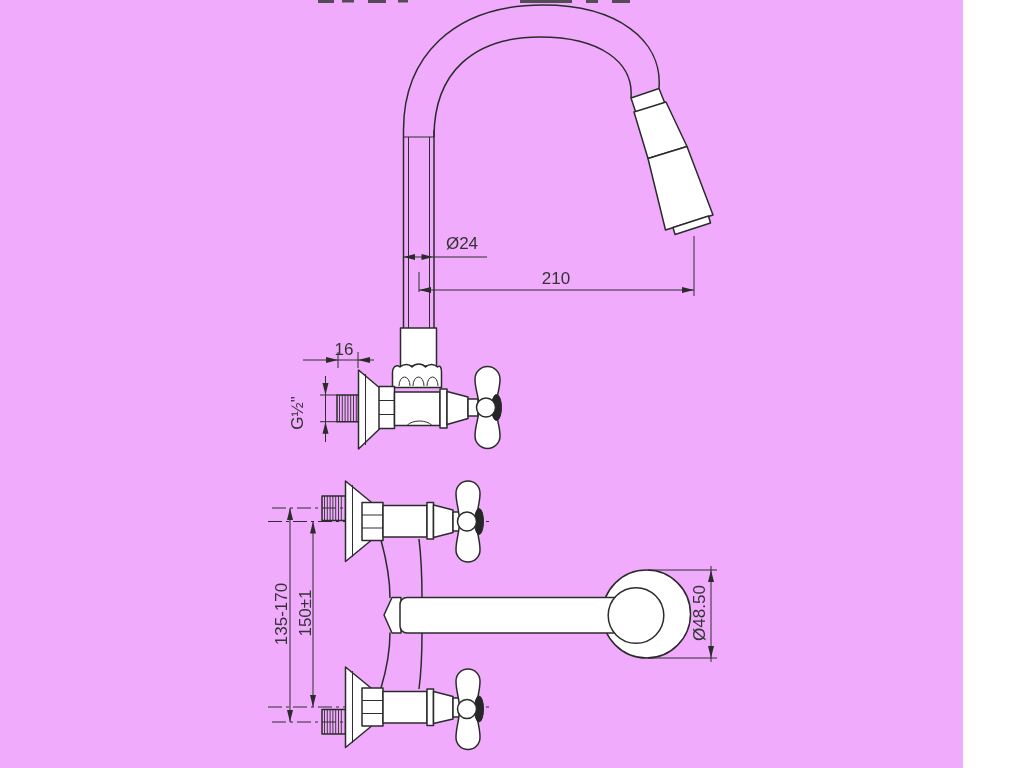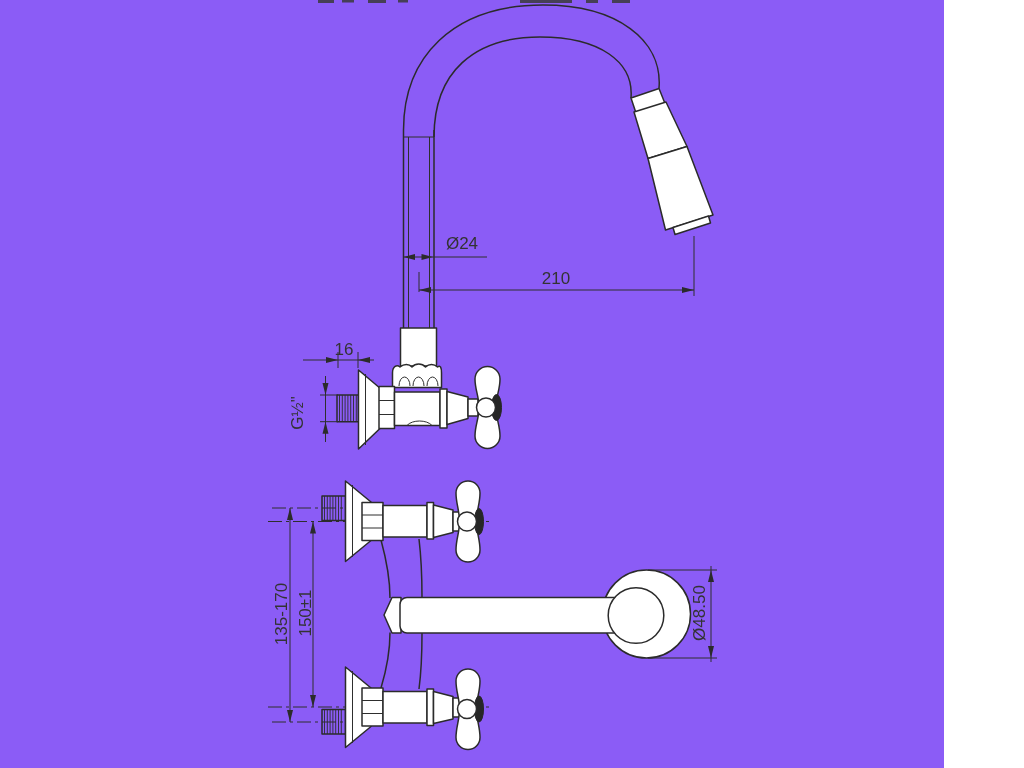--- a/index.html
+++ b/index.html
@@ -1,17 +1,17 @@
 <!DOCTYPE html>
 <html><head>
 <meta charset="utf-8">
 <style>
   html,body{margin:0;padding:0;}
   body{font-family:"Liberation Sans",sans-serif;}
-  .stage{position:relative;width:944px;height:768px;background:#8b5cf6;overflow:hidden;}
+  .stage{position:relative;width:944px;height:768px;background:#f0abfc;overflow:hidden;padding-left:19px;}
   svg{position:absolute;left:0;top:0;}
   .outline{fill:none;stroke:#2b2b2b;stroke-width:1.5;stroke-linejoin:round;}
   .outline-f{fill:#ffffff;stroke:#2b2b2b;stroke-width:1.5;stroke-linejoin:round;}
   .thin{fill:none;stroke:#2e2e2e;stroke-width:1;}
   .hatch{fill:none;stroke:#2e2e2e;stroke-width:0.9;}
   .cline{fill:none;stroke:#2e2e2e;stroke-width:1;stroke-dasharray:14 4 3 4;}
   .arrow{fill:#2b2b2b;stroke:none;}
   .dimtext{fill:#333;font-size:17px;font-family:"Liberation Sans",sans-serif;}
   .dark{fill:#262626;stroke:#262626;}
   .wm{fill:#3a3a3a;opacity:.85;}

